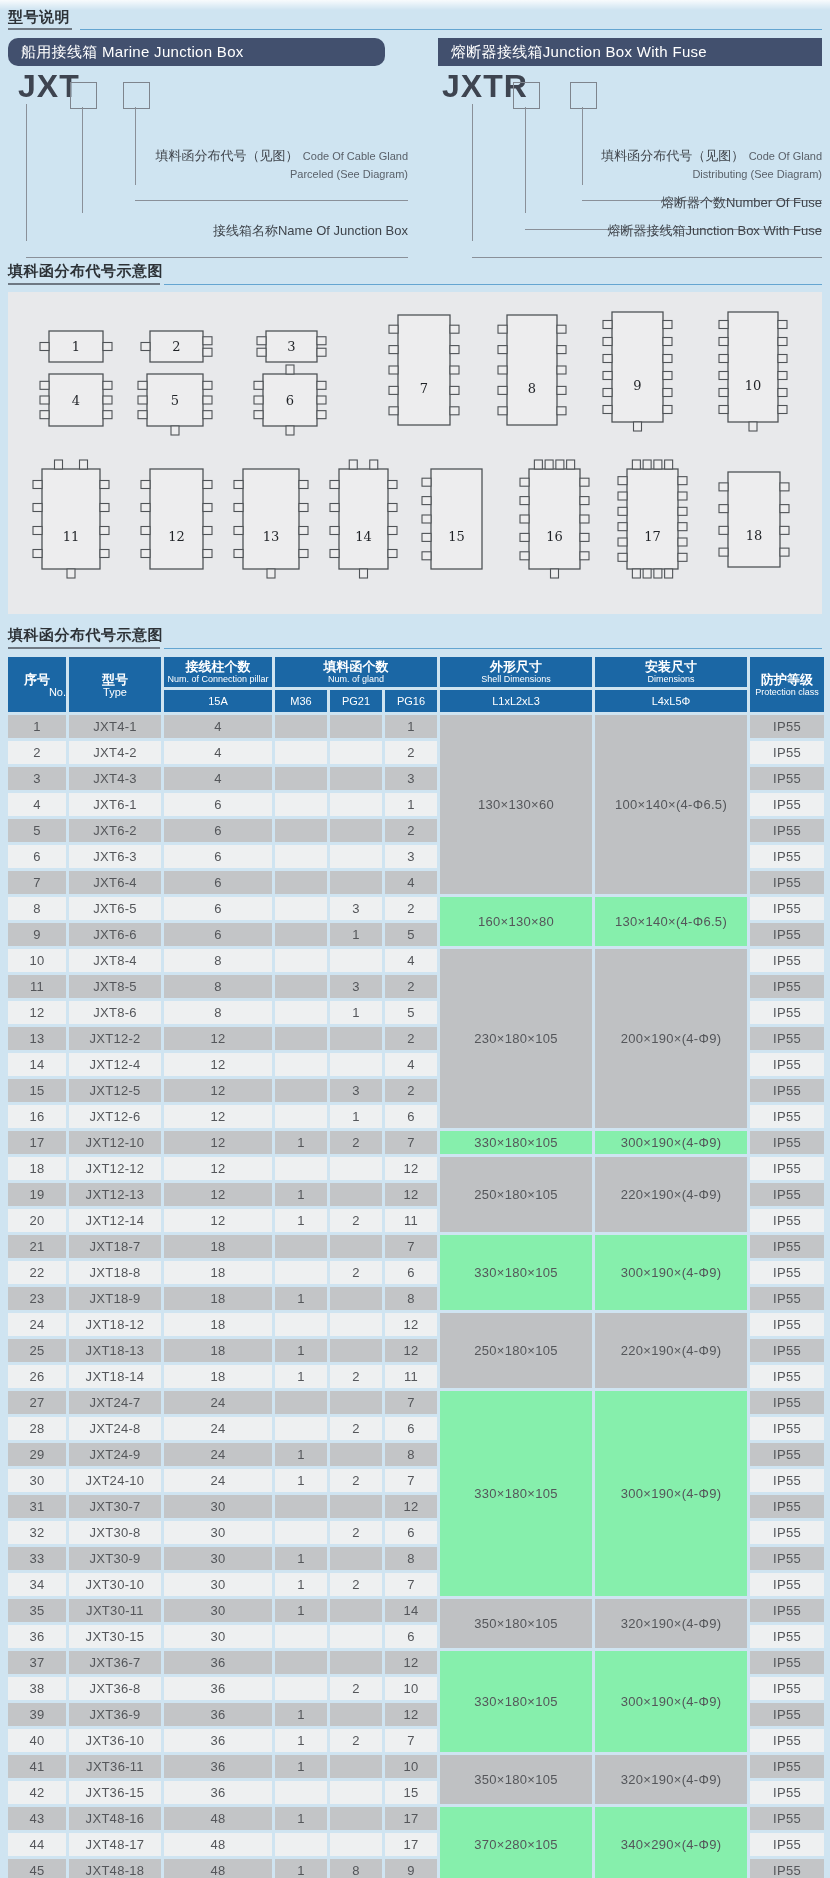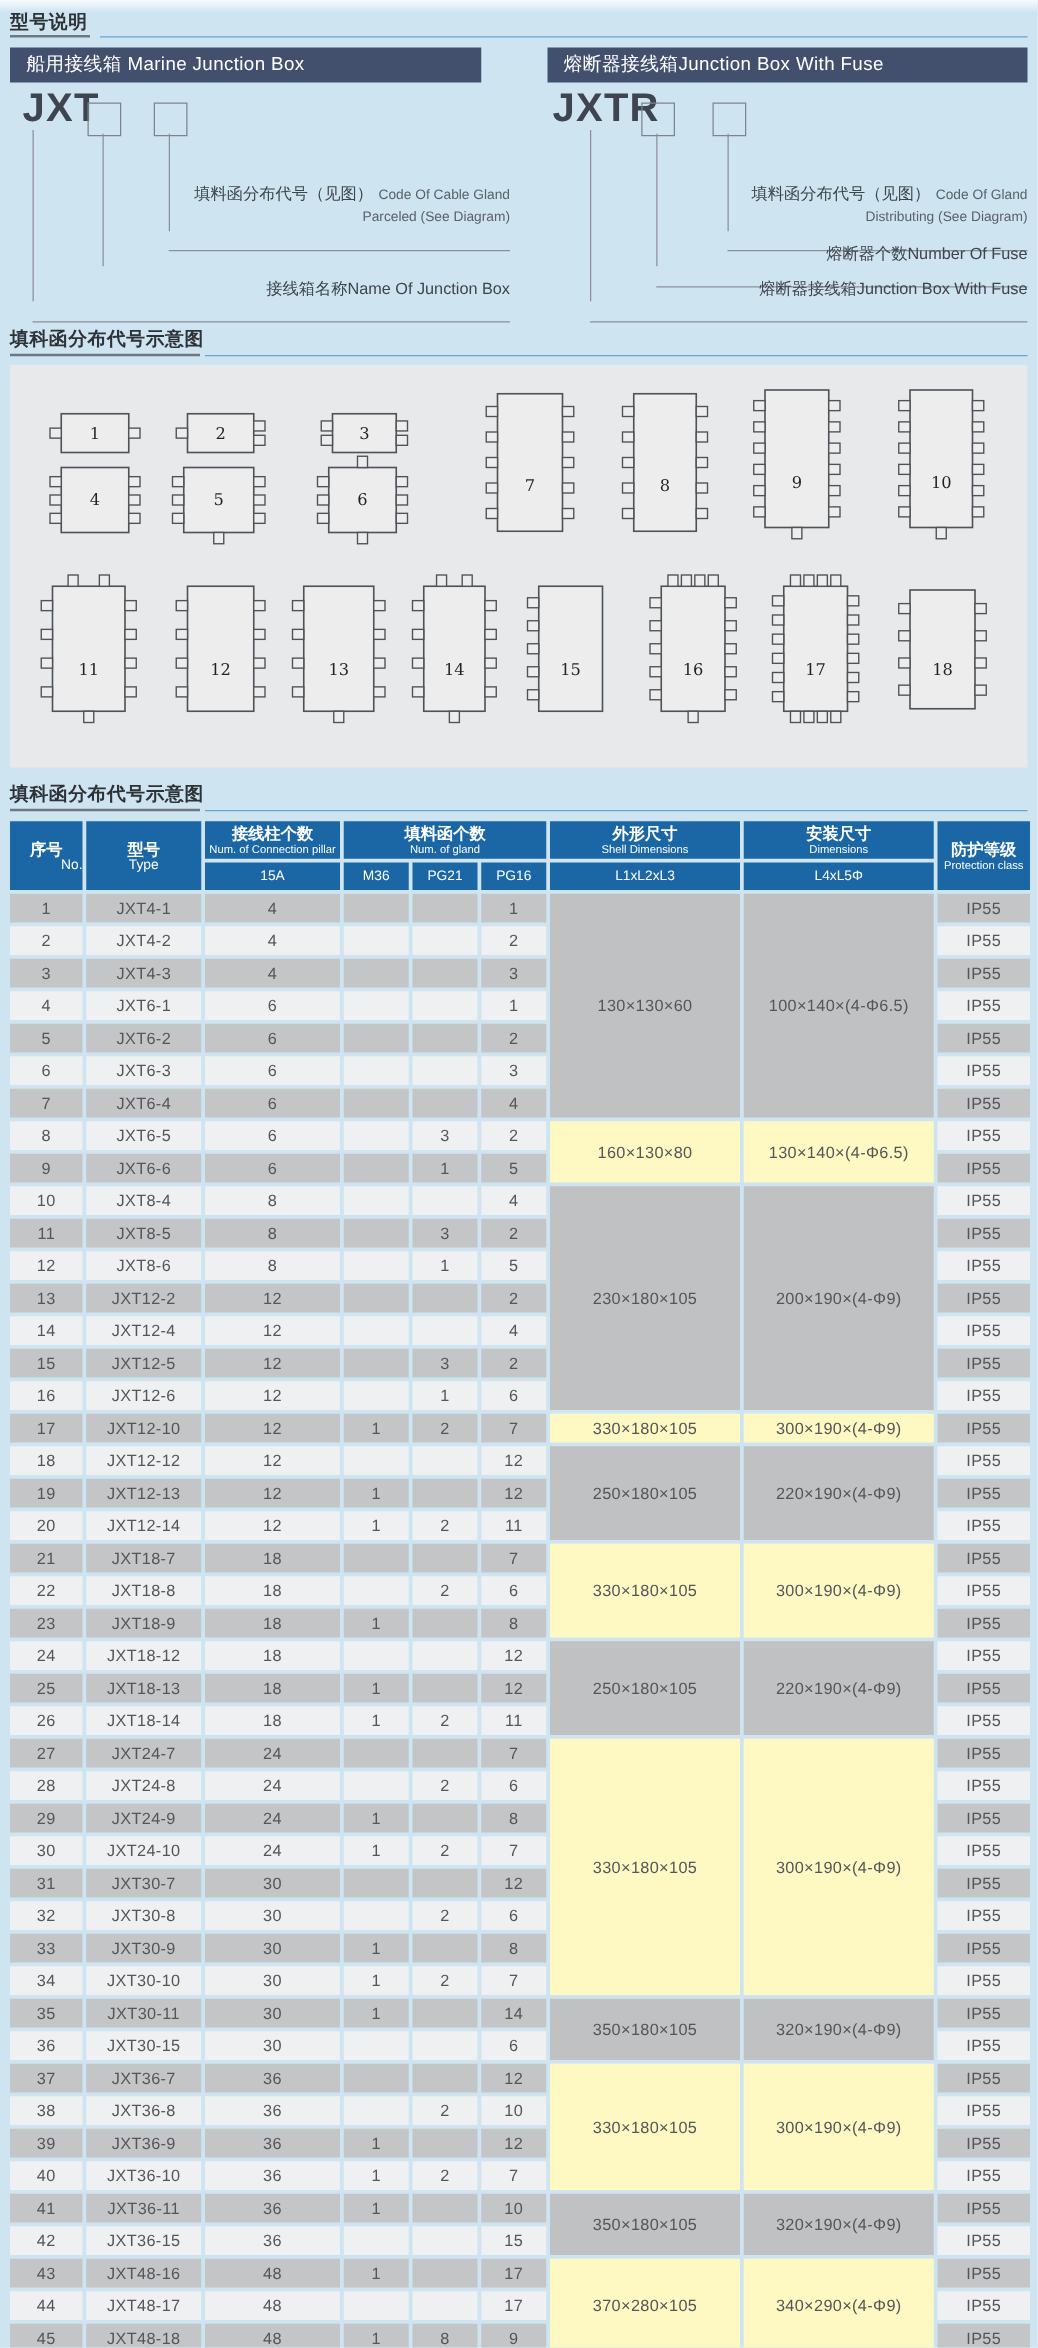--- a/index.html
+++ b/index.html
@@ -26,34 +26,34 @@
   th{background:#1b67a5;color:#fff;font-weight:normal;padding:0;vertical-align:middle;text-align:center;}
   th .zh{font-size:13px;font-weight:bold;line-height:15px;display:block;}
   th .en{font-size:9px;line-height:11px;display:block;}
   th.sub{font-size:11px;height:22px;}
   tr.h1 th{height:30px;}
   td{padding:0;text-align:center;vertical-align:middle;height:23px;
     font-size:13px;color:#54565a;letter-spacing:.3px;}
   tr.odd td{background:#c3c5c7;}
   tr.even td{background:#eef0f1;}
   td.merged.dark{background:#bfc1c3;}
-  td.merged.light{background:#fef9c3;margin-top:37px;}
+  td.merged.light{background:#86efac;margin-top:37px;}
   svg text{font-family:"DejaVu Serif","Liberation Serif",serif;}
 </style>
 </head>
 <body>
 
 <div class="page">
   <div class="top-fade"></div>
 
   <div class="sec-title" style="left:8px;top:8px;">型号说明</div>
   <div class="rule-dark" style="left:8px;top:28px;width:64px;"></div>
   <div class="rule-blue" style="left:80px;top:29px;width:742px;"></div>
 
-  <div class="navy-bar" style="left:8px;top:38px;width:377px;">船用接线箱 Marine Junction Box</div>
+  <div class="navy-bar" style="left:8px;top:38px;width:377px;border-radius:10px;">船用接线箱 Marine Junction Box</div>
   <div class="navy-bar" style="left:438px;top:38px;width:384px;">熔断器接线箱Junction Box With Fuse</div>
 
   <div class="model-code" style="left:18px;top:68px;">JXT</div>
   <div class="code-box" style="left:70px;top:82px;"></div>
   <div class="code-box" style="left:123px;top:82px;"></div>
 
   <div class="model-code" style="left:442px;top:68px;">JXTR</div>
   <div class="code-box" style="left:513px;top:82px;"></div>
   <div class="code-box" style="left:570px;top:82px;"></div>
 

